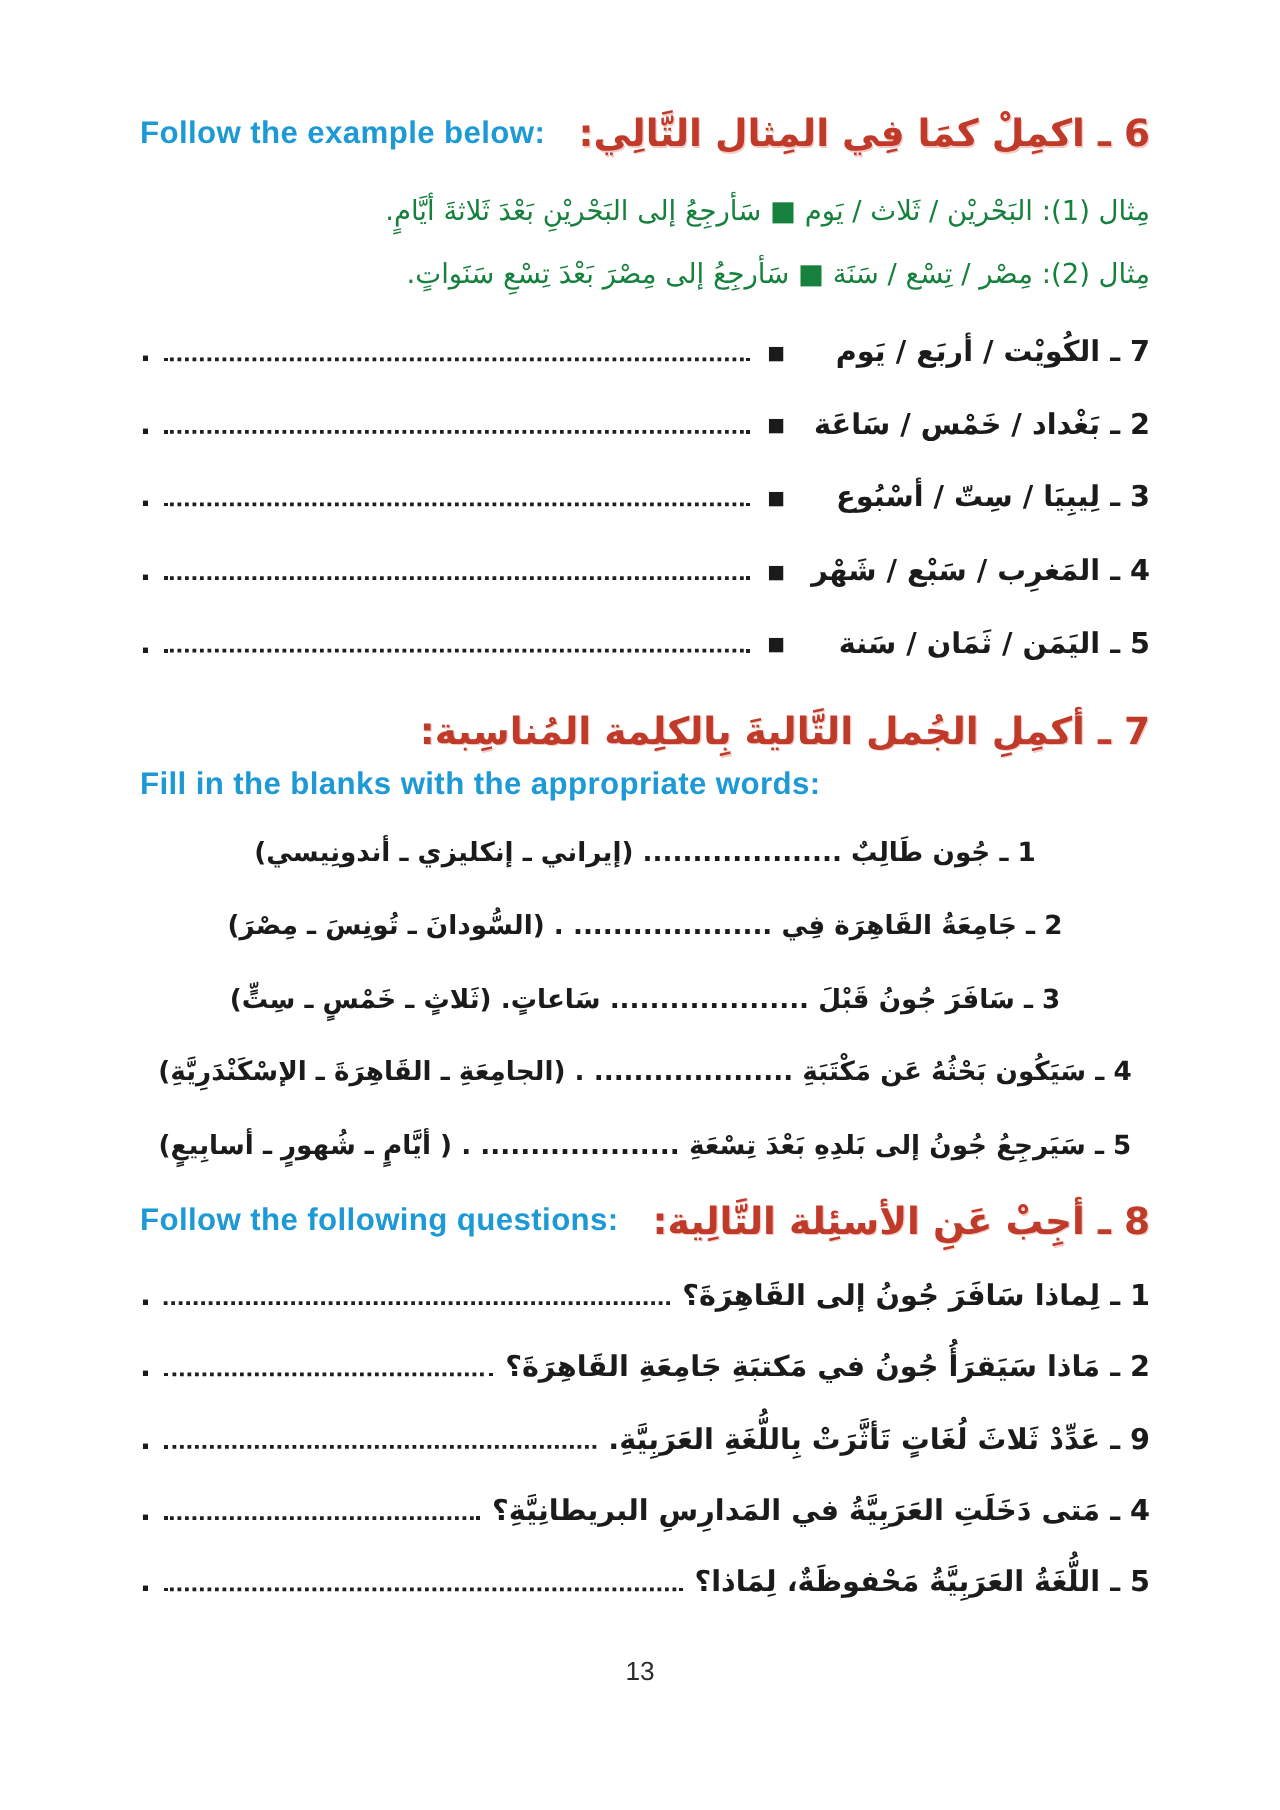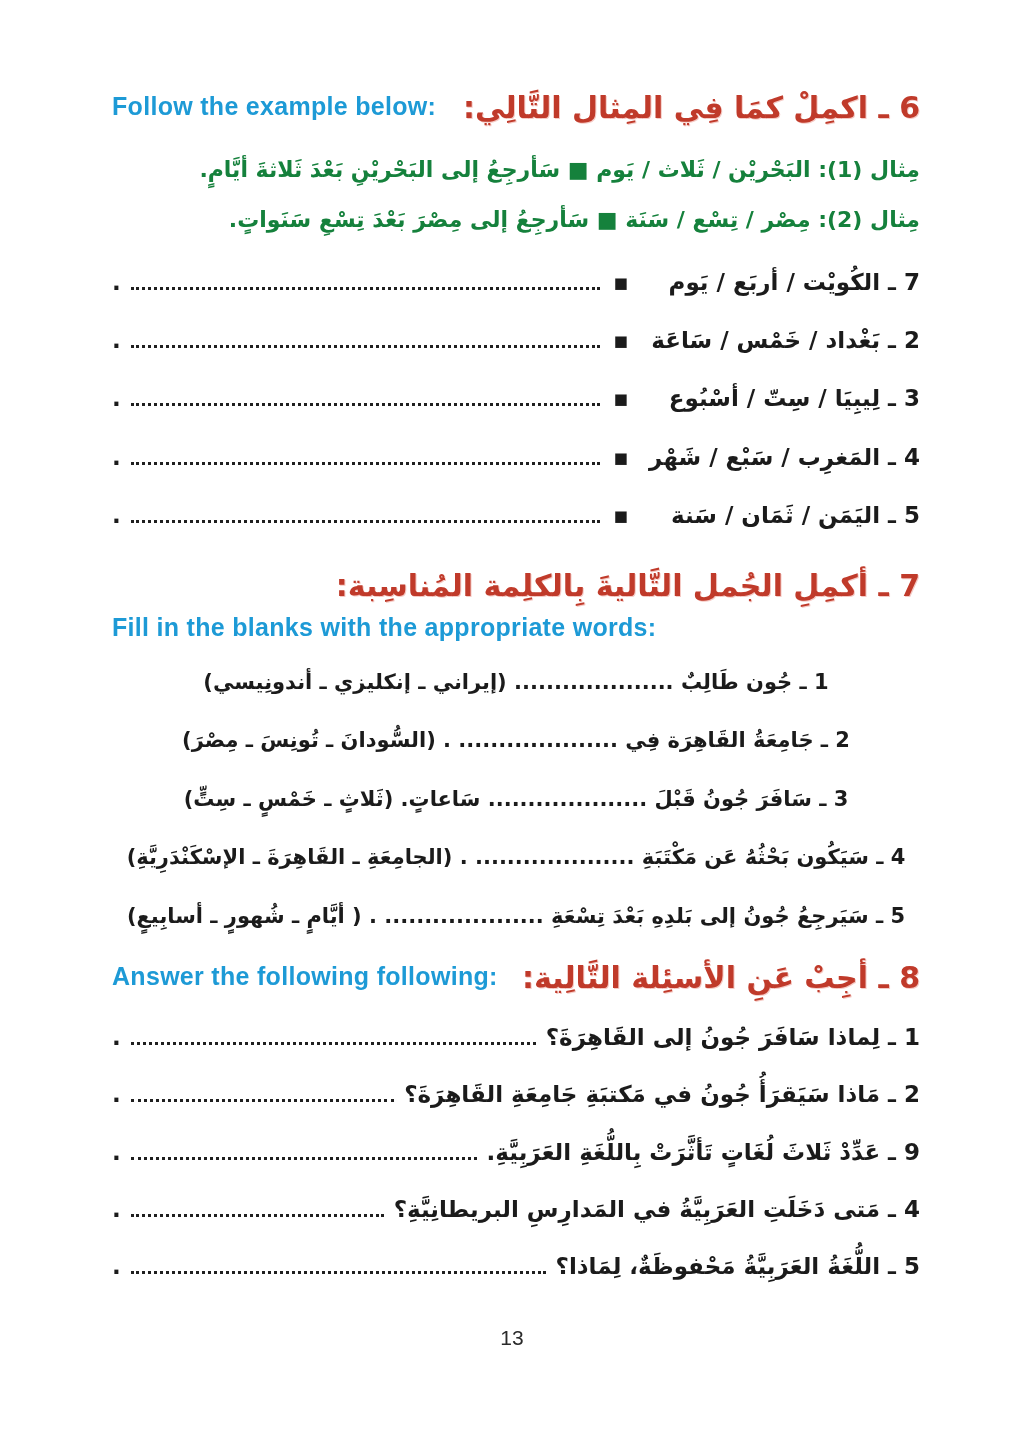--- a/index.html
+++ b/index.html
@@ -30,21 +30,21 @@
   .ar-heading{
     direction:rtl;font-size:30px;font-weight:700;color:var(--red);
     line-height:1.35;
     text-shadow:1px 1px 0 rgba(233,138,126,.45);
     white-space:nowrap;
   }
   .ar-heading.solo{text-align:right;margin-top:34px;}
   .examples{margin-top:24px;}
   .example-line{
     direction:rtl;text-align:right;
-    color:var(--green);font-weight:700;font-size:22px;
+    color:var(--green);font-weight:400;font-size:22px;
     line-height:1.5;margin-bottom:17px;white-space:nowrap;
   }
   .rows{margin-top:30px;}
   .answer-row{
     display:flex;direction:rtl;align-items:baseline;
     font-size:23px;font-weight:700;line-height:1.45;
     margin-bottom:25px;
   }
   .s6 .answer-row .prompt{width:288px;white-space:nowrap;}
   .answer-row .prompt{white-space:nowrap;}
@@ -134,21 +134,21 @@
       <div class="fill-line" lang="ar">1 ـ جُون طَالِبٌ .................... (إيراني ـ إنكليزي ـ أندونِيسي)</div>
       <div class="fill-line" lang="ar">2 ـ  جَامِعَةُ القَاهِرَة فِي .................... . (السُّودانَ ـ تُونِسَ ـ مِصْرَ)</div>
       <div class="fill-line" lang="ar">3 ـ سَافَرَ جُونُ قَبْلَ .................... سَاعاتٍ. (ثَلاثٍ ـ خَمْسٍ ـ سِتٍّ)</div>
       <div class="fill-line" lang="ar">4 ـ سَيَكُون بَحْثُهُ عَن مَكْتَبَةِ .................... . (الجامِعَةِ ـ القَاهِرَةَ ـ الإسْكَنْدَرِيَّةِ)</div>
       <div class="fill-line" lang="ar">5 ـ سَيَرجِعُ جُونُ إلى بَلدِهِ بَعْدَ تِسْعَةِ .................... . ( أيَّامٍ ـ شُهورٍ ـ أسابِيعٍ)</div>
     </div>
   </div>
 
   <div class="s8">
     <div class="header-row">
-      <div class="en-heading">Answer the following following:</div>
+      <div class="en-heading">Follow the following questions:</div>
       <div class="ar-heading" lang="ar">8 ـ أجِبْ عَنِ الأسئِلة التَّالِية:</div>
     </div>
 
     <div class="rows">
       <div class="answer-row">
         <span class="prompt" lang="ar">1 ـ لِماذا سَافَرَ جُونُ إلى القَاهِرَةَ؟</span>
         <span class="dots"></span>
         <span class="end-period">.</span>
       </div>
       <div class="answer-row">

